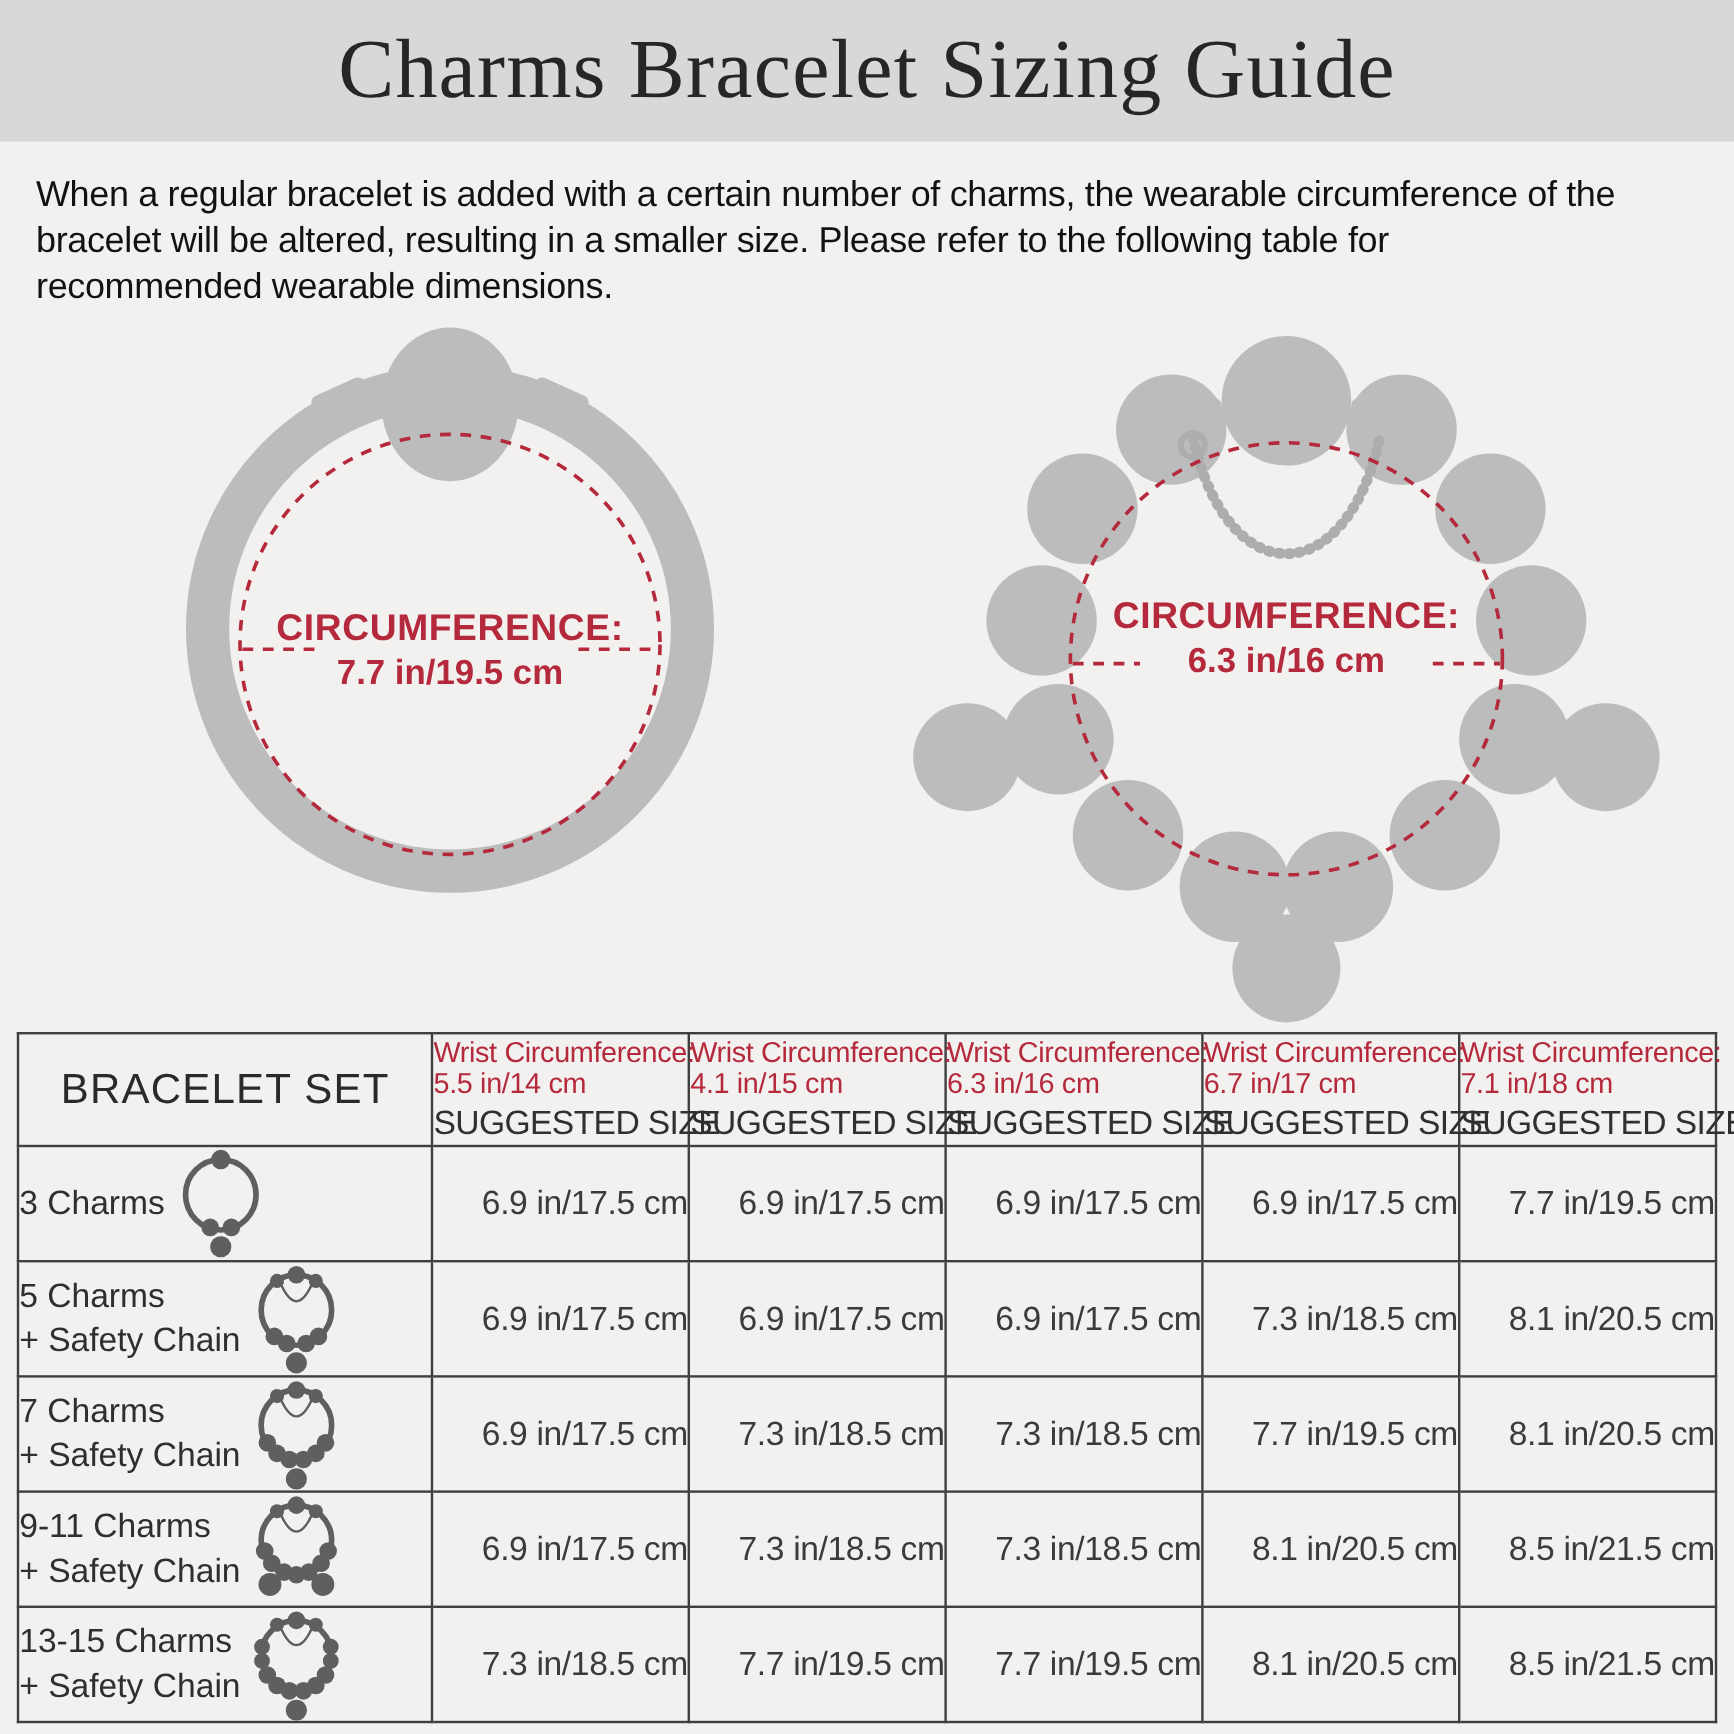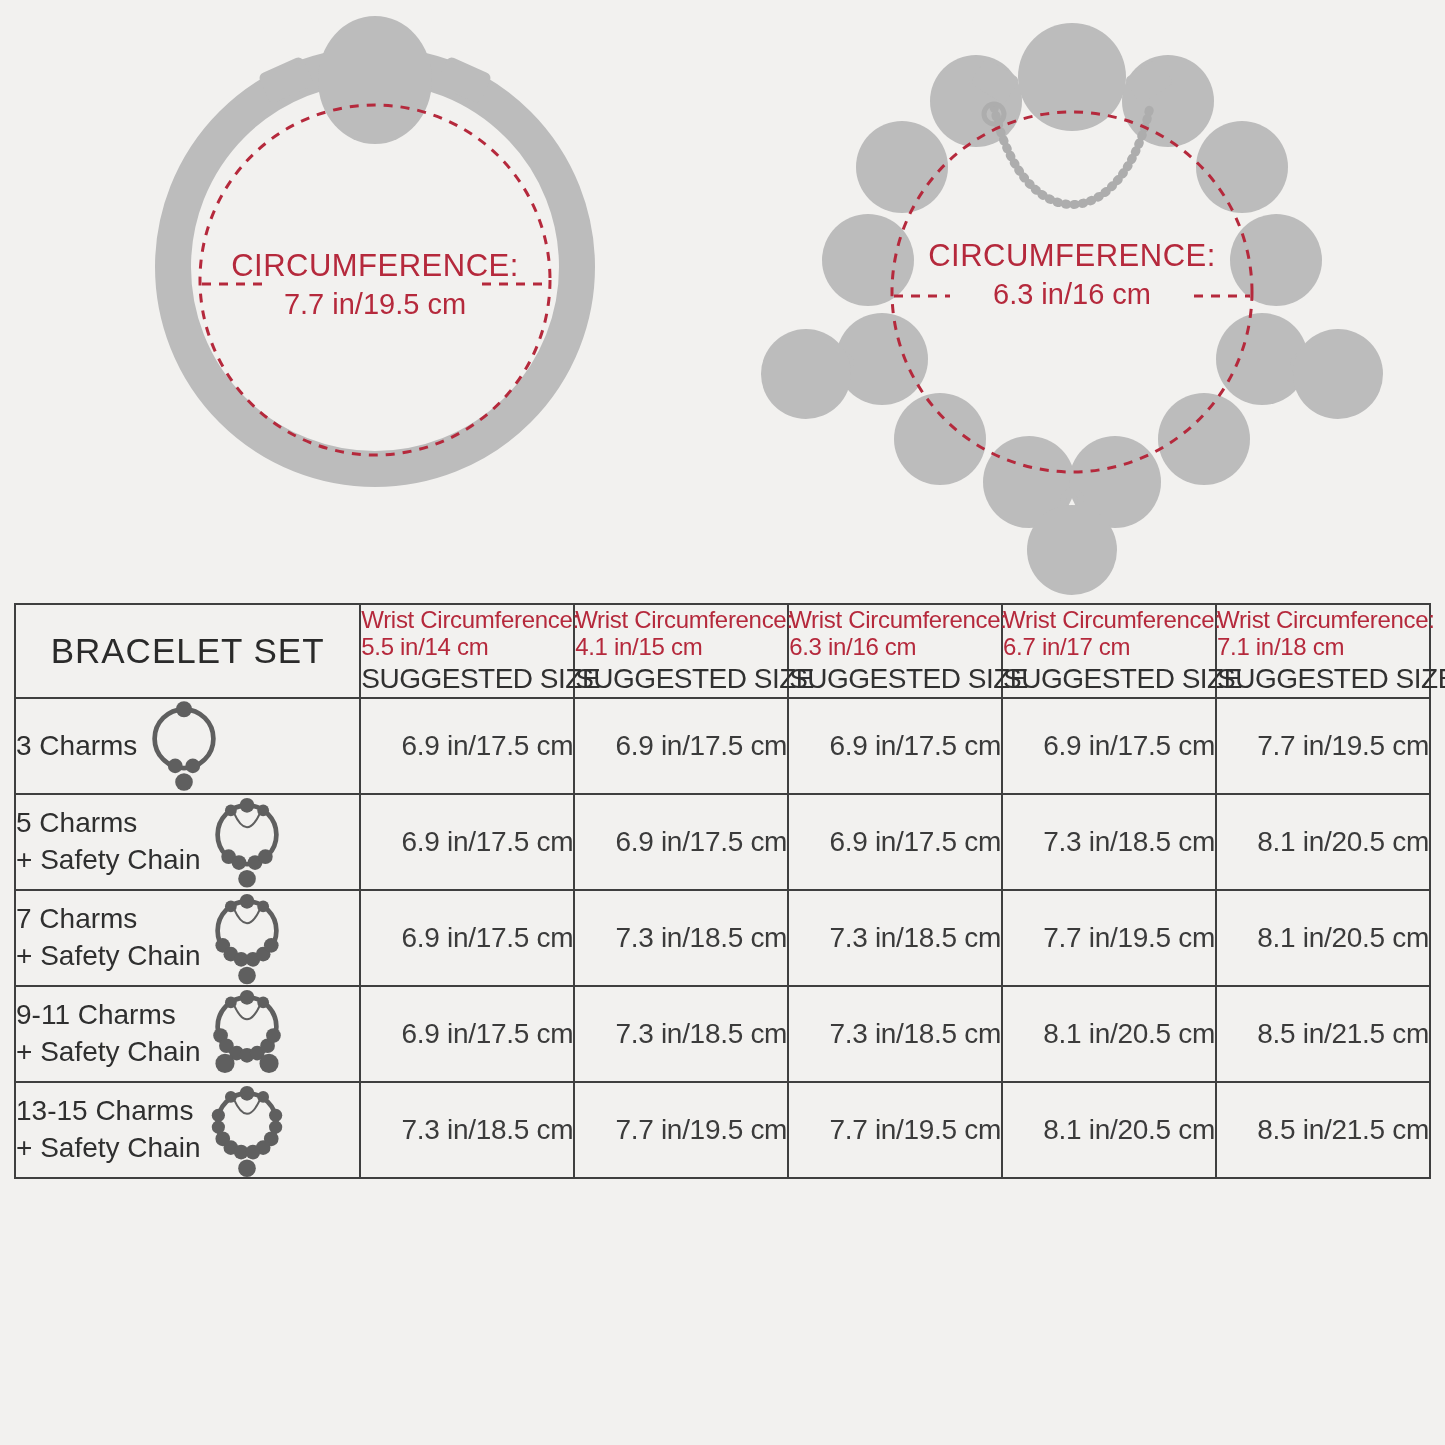--- a/index.html
+++ b/index.html
@@ -37,21 +37,21 @@
   .intro{
     margin:26px 28px 0 30px;
     width:1320px;
     font-size:30px;
     line-height:1.26;
     letter-spacing:-0.3px;
     color:#121212;
   }
   
   .figures{ position:relative; height:597px; }
-  .fig{ position:absolute; margin:0; }
+  .fig{ position:absolute; margin:0;font-weight:bold; }
   .fig-plain{ left:70px; top:12px; width:610px; height:480px; }
   .fig-charm{ left:742px; top:2px;  width:660px; height:595px; }
   .fig svg{ width:100%; height:100%; display:block; }
   .sil{ fill:var(--silhouette); }
   .sil-stroke{ stroke:var(--silhouette); fill:none; }
   .chain-stroke{ stroke:#adadad; fill:none; }
   .red-dash{ stroke:var(--accent-red); fill:none; stroke-width:3; stroke-dasharray:9 8; }
   .circ-label{
     position:absolute; left:0; right:0; top:236px;
     text-align:center; color:var(--accent-red);
@@ -116,21 +116,25 @@
     font-size:28px;
     color:var(--text-table);
     letter-spacing:-0.3px;
   }
 </style>
 </head>
 <body>
 
 <div class="page">
 
-
+  <header class="banner">
+    <h1>Charms Bracelet Sizing Guide</h1>
+  </header>
+
+  <p class="intro">When a regular bracelet is added with a certain number of charms, the wearable circumference of the bracelet will be altered, resulting in a smaller size. Please refer to the following table for recommended wearable dimensions.</p>
 
   <section class="figures">
 
     <figure class="fig fig-plain">
       <svg viewBox="0 0 610 480" aria-hidden="true">
         <g>
           <circle class="sil-stroke" cx="305" cy="255" r="202" stroke-width="36"></circle>
           <rect class="sil" x="192" y="52" width="48" height="32" rx="6" transform="rotate(-24 216 68)"></rect>
           <rect class="sil" x="370" y="52" width="48" height="32" rx="6" transform="rotate(24 394 68)"></rect>
           <ellipse class="sil" cx="305" cy="68" rx="57" ry="64"></ellipse>

